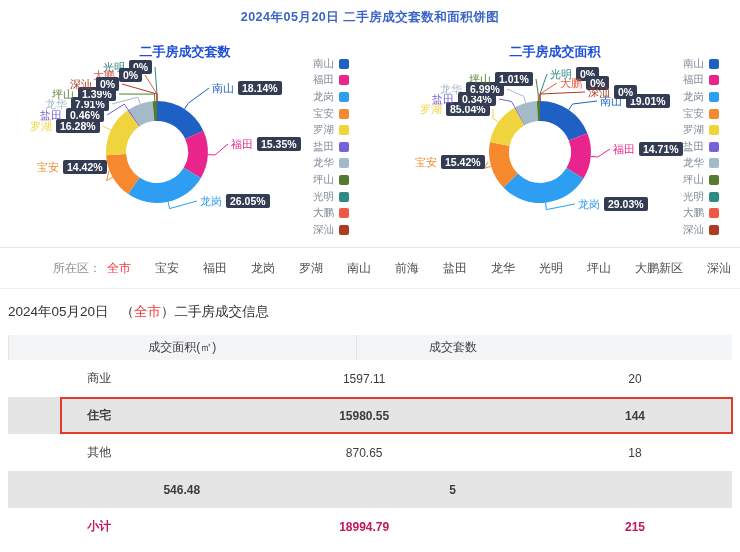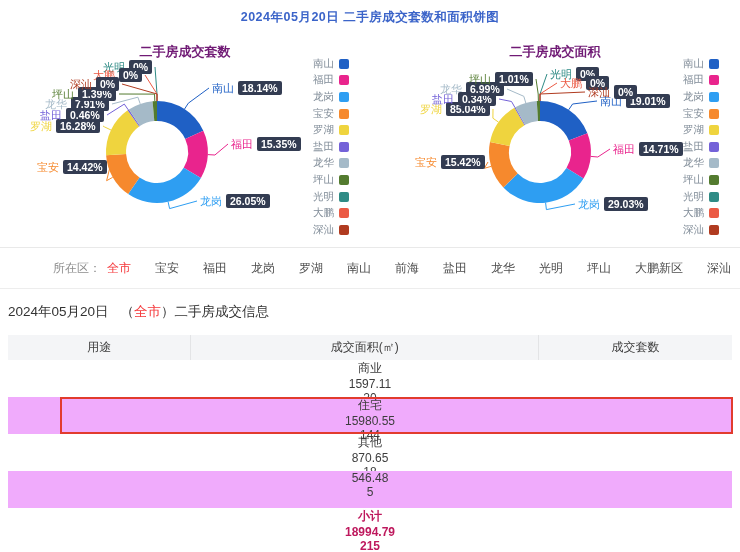--- a/index.html
+++ b/index.html
@@ -3,21 +3,21 @@
 <meta charset="utf-8">
 <style>
   * { margin:0; padding:0; box-sizing:border-box; }
   html,body { width:740px; height:552px; background:#fff; overflow:hidden;
     font-family:"Liberation Sans","DejaVu Sans",sans-serif; }
   .page-title { padding-top:9px; height:30px; text-align:center; font-size:12.5px;
     font-weight:700; color:#3b64c9; letter-spacing:.5px; }
   .charts-row { display:flex; height:212px; margin-top:5px; }
   .chart-panel { position:relative; width:370px; height:212px; }
   .chart-title { position:absolute; top:8px; left:0; width:100%; text-align:center;
-    font-size:13px; font-weight:700; color:#701a75; }
+    font-size:13px; font-weight:700; color:#1d4ed8; }
   .donut-svg { position:absolute; left:0; top:0; }
   .pie-label { position:absolute; display:flex; align-items:center; height:14px;
     white-space:nowrap; }
   .pie-label .pl-name { font-size:11px; margin-right:4px; }
   .pie-label .pl-val { background:#333c52; color:#fff; font-size:10.5px; font-weight:600;
     padding:1px 4px; border-radius:2px; line-height:12px; }
   .legend { position:absolute; right:21px; top:22px; display:flex; flex-direction:column;
     gap:3px; }
   .lg-item { display:flex; align-items:center; gap:5px; height:13.6px; cursor:pointer; }
   .lg-text { font-size:10.5px; color:#7e8a96; }
@@ -32,22 +32,22 @@
   .st-paren { margin-left:12px; }
   .st-scope { color:#f5383b; }
   .info-table { margin:0 8px; }
   .t-head { display:flex; height:25px; background:#f4f5f7; align-items:center;
     font-size:12px; color:#404040; }
   .t-cell { text-align:center; }
   .c1 { width:25.2%; } .c2 { width:48%; } .c3 { width:26.8%; }
   .t-head .c2, .t-head .c3 { border-left:1px solid #e3e4e6; height:100%;
     display:flex; align-items:center; justify-content:center; }
   .t-row { display:flex; height:37px; align-items:center; font-size:12px;
-    color:#3d3d3d; position:relative;flex-direction:column; }
-  .t-row.alt { background:#f0abfc; }
+    color:#3d3d3d; position:relative; }
+  .t-row.alt { background:#e5e5e5;font-weight:bold; }
   .t-row.bold { font-weight:700; color:#be185d; }
   .hl-box { position:absolute; left:52px; right:-1px; top:0; bottom:0;
     border:2px solid #e23b2e; pointer-events:none; }
 </style>
 </head>
 <body>
 
 <div class="page-title">2024年05月20日 二手房成交套数和面积饼图</div>
 
 <div class="charts-row">
@@ -299,21 +299,20 @@
     <span class="filter-link">大鹏新区</span>
     <span class="filter-link">深汕</span>
   </div>
 
 <div class="section-title">
   <span>2024年05月20日</span><span class="st-paren">（</span><span class="st-scope">全市</span><span>）</span><span>二手房成交信息</span>
 </div>
 
 <div class="info-table">
   <div class="t-head">
-    <div class="t-cell c1">用途</div>
     <div class="t-cell c2">成交面积(㎡)</div>
     <div class="t-cell c3">成交套数</div>
   </div>
   <div id="table-body">
       <div class="t-row">
         <div class="t-cell c1">商业</div>
         <div class="t-cell c2">1597.11</div>
         <div class="t-cell c3">20</div>
       </div>
       <div class="t-row alt">

